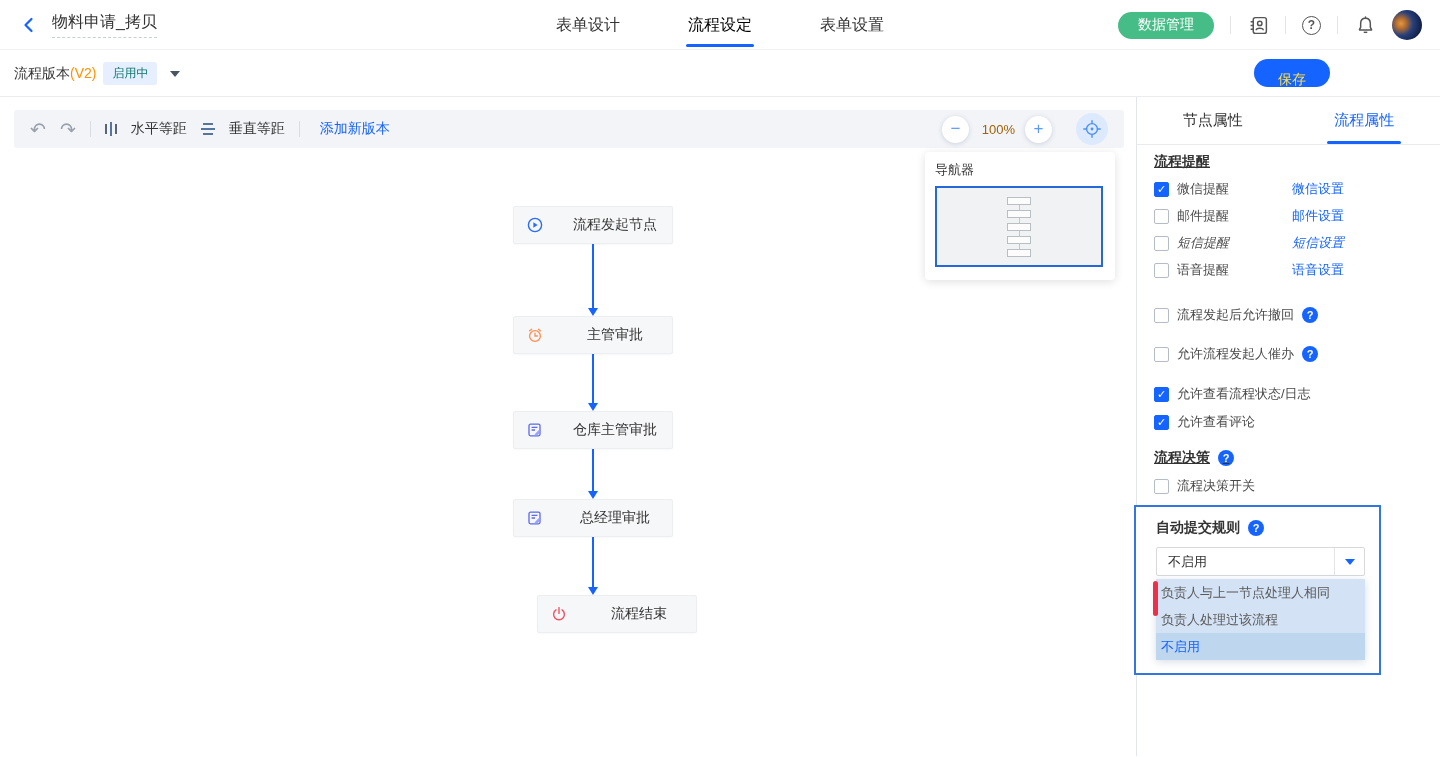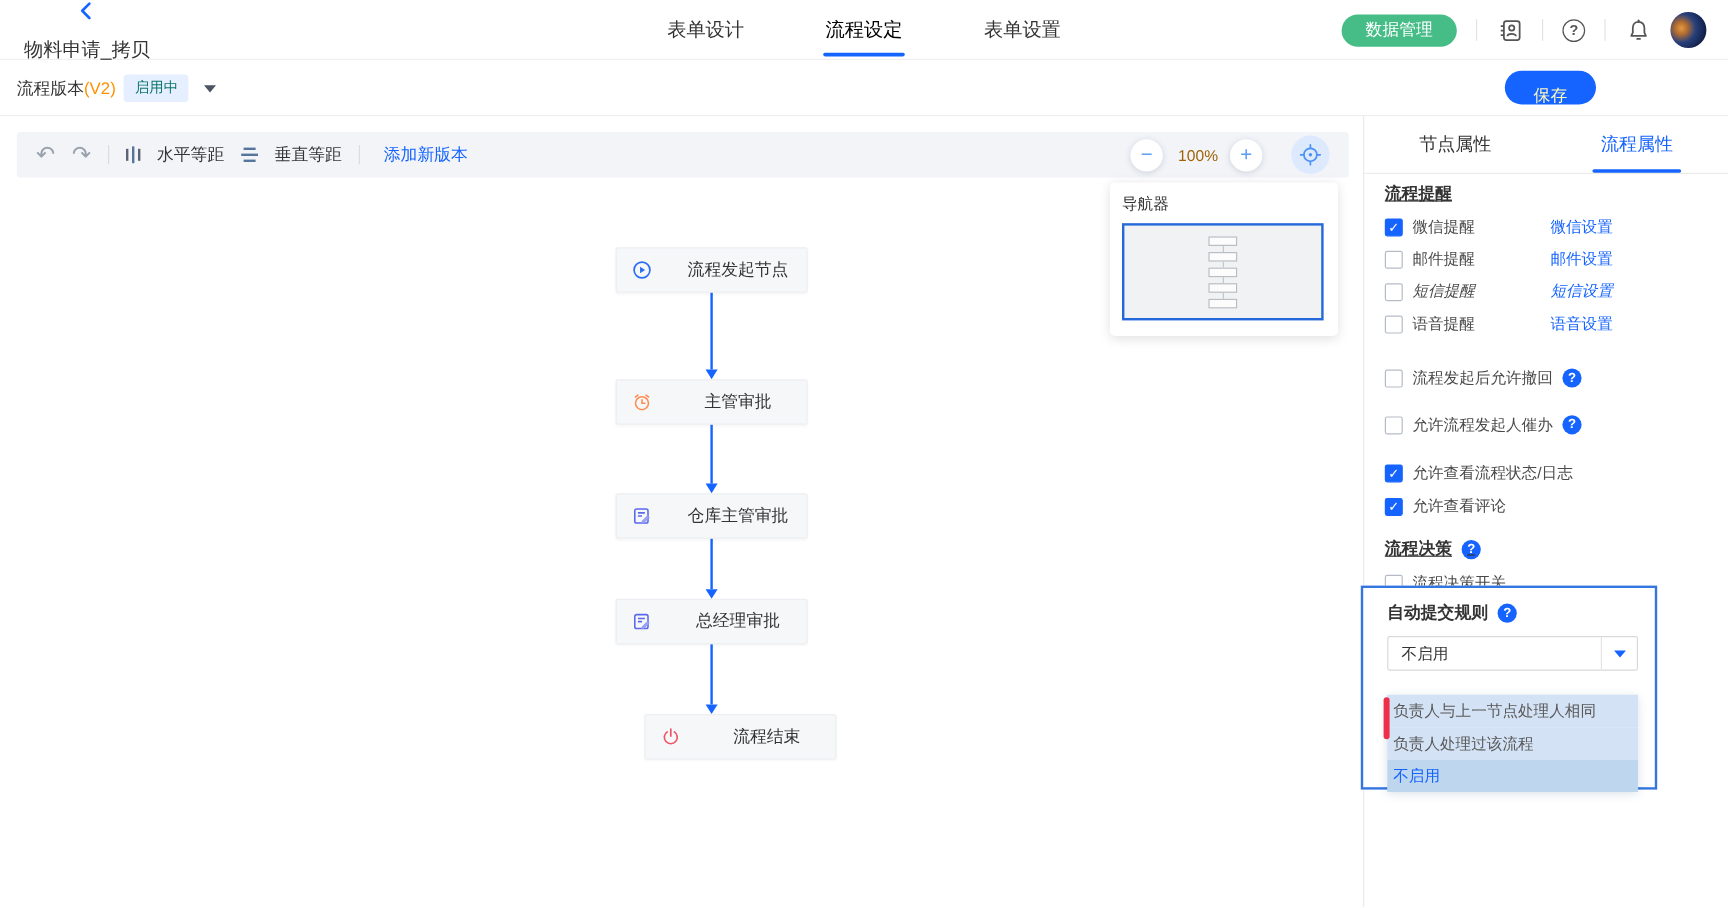--- a/index.html
+++ b/index.html
@@ -1,21 +1,21 @@
 <!DOCTYPE html>
 <html><head>
 <meta charset="utf-8">
 <style>
   * { margin:0; padding:0; box-sizing:border-box; }
   html,body { width:1440px; height:757px; overflow:hidden; background:#fff;
     font-family:"Liberation Sans","DejaVu Sans",sans-serif; color:#333; }
 
   
   .app-header { position:relative; height:50px; background:#fff; border-bottom:1px solid #f0f0f0; }
-  .h-left { position:absolute; left:20px; top:0; height:50px; display:flex; align-items:center; gap:14px;flex-direction:column; }
+  .h-left { position:absolute; left:20px; top:0; height:50px; display:flex; align-items:center; gap:14px; }
   .back-ic { width:18px; height:18px; display:inline-flex; }
   .app-title { font-size:16px; font-weight:500; color:#333; padding-bottom:4px; border-bottom:1px dashed #c9ced6; cursor:text; }
   .h-tabs { position:absolute; left:50%; transform:translateX(-50%); top:0; height:50px; display:flex; gap:64px; align-items:center; }
   .h-tab { position:relative; font-size:16px; color:#333; cursor:pointer; padding:4px 2px; }
   .h-tab.active { color:#000000; font-weight:500; }
   .h-tab.active::after { content:""; position:absolute; left:0; right:0; bottom:-7px; height:3px; border-radius:2px; background:#1664ff; }
   .h-right { position:absolute; right:18px; top:0; height:50px; display:flex; align-items:center; gap:16px; }
   .btn-green { background:#46bd87; color:#fff; font-size:14px; border:none; border-radius:14px;
     height:27px; padding:0 20px; cursor:pointer; }
   .vdiv { width:1px; height:18px; background:#e3e3e3; }
@@ -25,21 +25,21 @@
   .avatar { width:30px; height:30px; border-radius:50%; cursor:pointer;
     background:radial-gradient(circle at 30% 45%, #e09a44 0%, #b96f2e 18%, #27407c 45%, #101c40 80%, #0b1330 100%); }
 
   
   .version-bar { position:relative; height:47px; border-bottom:1px solid #ececec; background:#fff; }
   .v-left { position:absolute; left:14px; top:0; height:47px; display:flex; align-items:center; gap:7px; font-size:14px; }
   .v-num { color:#ff9100; }
   .badge { background:#e6efff; color:#0f766e; font-size:12px; border-radius:3px; padding:3px 9px; }
   .caret-dn { width:0; height:0; border-left:5px solid transparent; border-right:5px solid transparent;
     border-top:6px solid #4a5561; margin-left:6px; cursor:pointer; }
-  .btn-save { position:absolute; right:110px; top:9px; background:#1664ff; color:#fef9c3; border:none;
+  .btn-save { position:absolute; right:110px; top:9px; background:#1664ff; color:#fde047; border:none;
     border-radius:14px; height:28px; padding:12px 24px; font-size:14px; cursor:pointer; }
 
   
   .main { display:flex; height:659px; }
   .canvas { position:relative; width:1137px; background:#fff; border-right:1px solid #e2e6ec; }
 
   
   .cv-toolbar { position:absolute; left:14px; top:13px; width:1110px; height:38px; background:#f2f4f8;
     border-radius:3px; display:flex; align-items:center; padding:0 16px; gap:14px; font-size:14px; }
   .tb-ic { color:#99a1ad; font-size:19px; line-height:1; cursor:pointer; }
@@ -91,30 +91,30 @@
   .cb { width:15px; height:15px; border:1px solid #b6bcc6; border-radius:2px; background:#fff; flex:none;
     display:inline-flex; align-items:center; justify-content:center; cursor:pointer; }
   .cb.checked { background:#1664ff; border-color:#1664ff; }
   .cb.checked::after { content:"✓"; color:#fff; font-size:11px; font-weight:700; }
   .p-label { color:#4a4a4a; }
   .p-link { position:absolute; left:138px; color:#1664ff; cursor:pointer; }
   .q-ic { width:16px; height:16px; border-radius:50%; background:#1664ff; color:#fff; font-size:11px;
     font-weight:700; display:inline-flex; align-items:center; justify-content:center; cursor:pointer; flex:none; }
 
   
-  .auto-box { position:absolute; left:-3px; top:391px; width:247px; height:170px; background:#fff;
+  .auto-box { position:absolute; left:-3px; top:408px; width:247px; height:170px; background:#fff;
     border:2px solid #3476e0; border-radius:0; padding:12px 14px 0 20px; z-index:3; }
   .auto-title { font-size:14px; font-weight:700; color:#333; display:flex; align-items:center; gap:8px; }
   .select { margin-top:10px; height:29px; border:1px solid #d9d9d9; border-radius:2px; background:#fff;
     display:flex; align-items:center; cursor:pointer; }
   .select-val { flex:1; padding-left:11px; font-size:13px; color:#333; }
   .select-arrow { width:30px; height:100%; border-left:1px solid #e4e4e4; display:flex; align-items:center; justify-content:center; }
   .select-arrow i { width:0; height:0; border-left:5px solid transparent; border-right:5px solid transparent;
     border-top:6px solid #1664ff; }
-  .opt-list { position:relative; margin-top:20px; box-shadow:0 2px 8px rgba(40,70,120,.18); }
+  .opt-list { position:relative; margin-top:3px; box-shadow:0 2px 8px rgba(40,70,120,.18); }
   .opt { height:27px; line-height:27px; padding-left:5px; background:#d3e2f4; color:#595959; font-size:13px; cursor:pointer; }
   .opt.selected { background:#bfd6ef; color:#1664ff; }
   .red-mark { position:absolute; left:16px; top:484px; width:5px; height:35px; background:#ed2f49;
     border-radius:3px; z-index:4; }
 </style>
 </head>
 <body>
 
 <header class="app-header">
   <div class="h-left">

